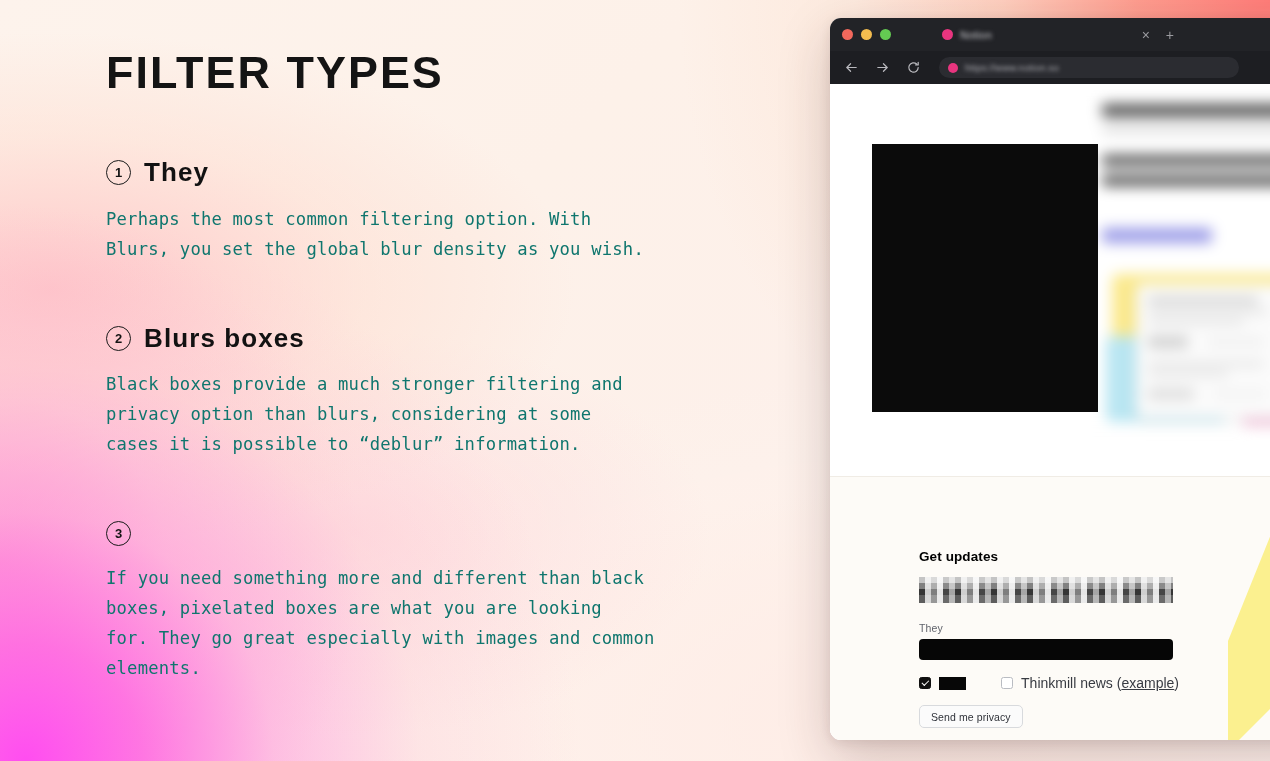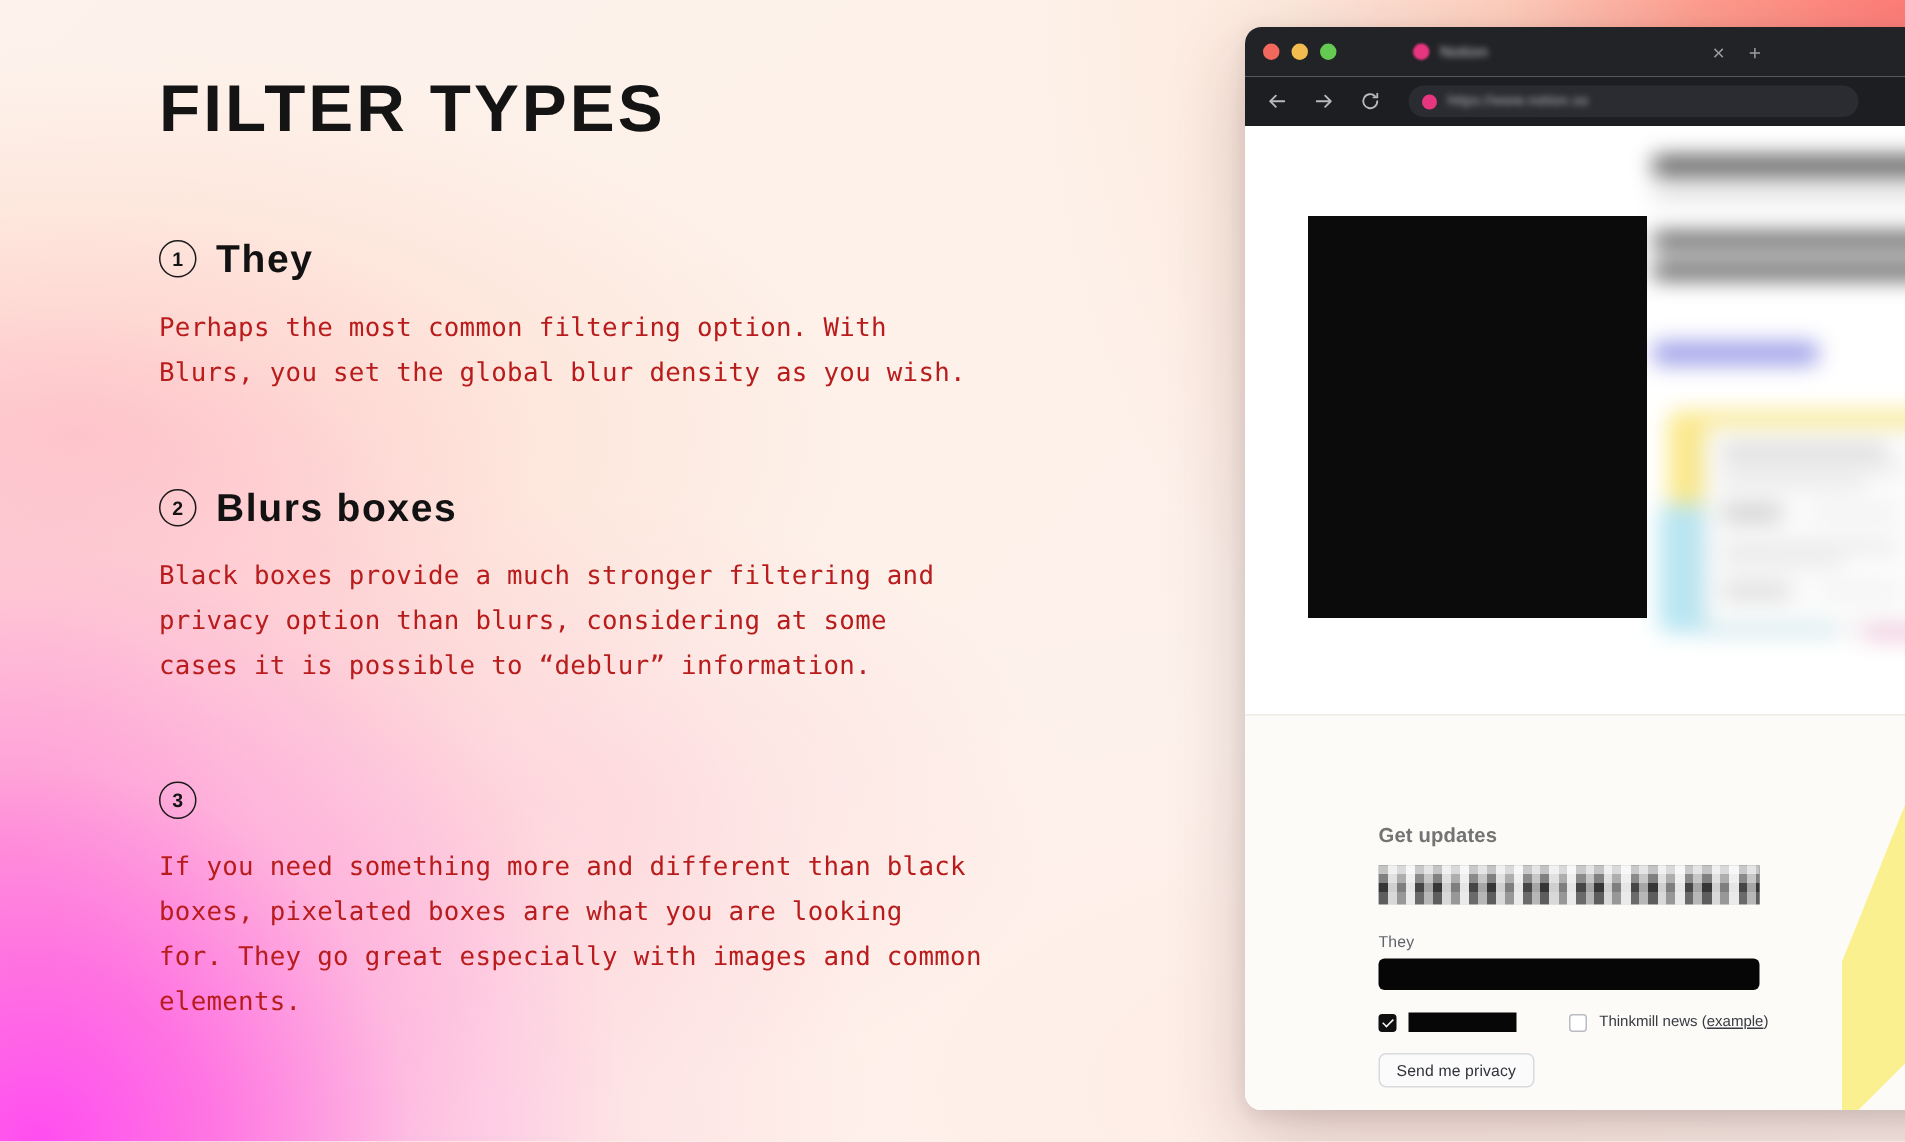--- a/index.html
+++ b/index.html
@@ -86,21 +86,21 @@
     font-weight: 700;
     letter-spacing: 1.1px;
     color: #121212;
     line-height: 1.1;
   }
 
   .body-text {
     font-family: "DejaVu Sans Mono", "Liberation Mono", monospace;
     font-size: 17.2px;
     line-height: 30px;
-    color: #b91c1c;
+    color: #0f766e;
     letter-spacing: 0.2px;
     white-space: pre-line;
   }
 
   
   .browser {
     position: absolute;
     left: 830px;
     top: 18px;
     width: 520px;
@@ -300,21 +300,21 @@
   .form {
     position: absolute;
     left: 89px;
     top: 72px;
     width: 260px;
   }
 
   .form-heading {
     font-size: 13.5px;
     font-weight: 700;
-    color: #737373;
+    color: #000000;
     margin-bottom: 13px;
     letter-spacing: 0.1px;
   }
 
   
   .pixel-redaction {
     width: 254px;
     height: 26px;
     margin-bottom: 19px;
     background-color: #a8a8a8;
@@ -383,21 +383,21 @@
   }
 
   .cb-redact {
     width: 73px;
     height: 13px;
     background: #070707;
     margin-left: 8px;
   }
 
   .cb-label {
-    font-size: 10px;
+    font-size: 14px;
     color: #383b42;
     margin-left: 8px;
     white-space: nowrap;
   }
   .cb-label u { text-decoration: underline; }
 
   .cb-group-2 { margin-left: 35px; display: flex; align-items: center; }
 
   .submit-btn {
     display: inline-flex;

